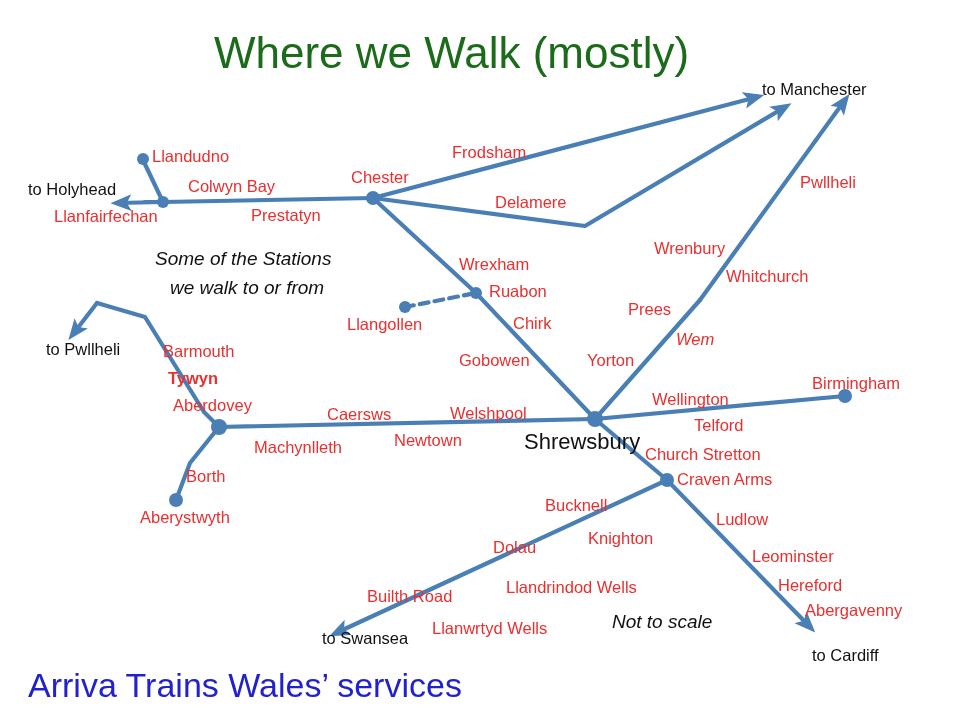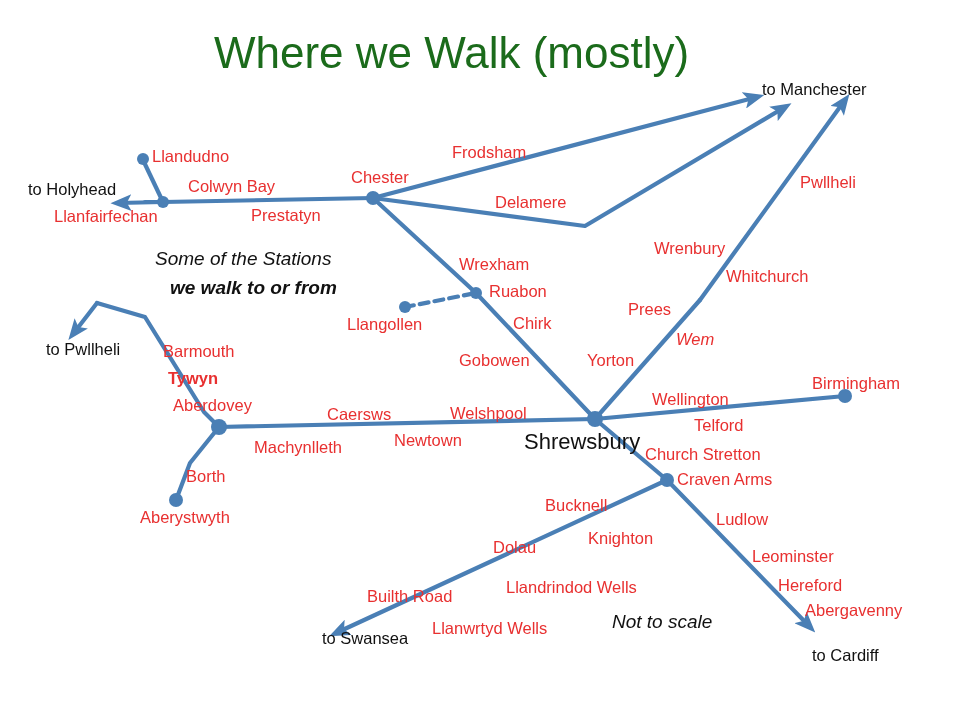--- a/index.html
+++ b/index.html
@@ -95,24 +95,25 @@
         <circle cx="595" cy="419" r="8" fill="#4a7fb5"></circle>
         <circle cx="219" cy="427" r="8" fill="#4a7fb5"></circle>
         <circle cx="176" cy="500" r="7" fill="#4a7fb5"></circle>
         <circle cx="845" cy="396" r="7" fill="#4a7fb5"></circle>
         <circle cx="667" cy="480" r="7" fill="#4a7fb5"></circle>
       </g>
   </svg>
 
   <div class="title-text" id="title-el" style="left:214px;top:28px;">Where we Walk (mostly)</div>
 
+  <div class="footer-text" id="footer-el" style="left:28px;top:666px;">Arriva Trains Wales’ services</div>
 
   <div id="notes-group">
       <div class="note-text" style="left: 155px; top: 249px;">Some of the Stations</div>
-      <div class="note-text" style="left: 170px; top: 278px; font-weight: bold;">we walk to or from</div>
+      <div class="note-text" style="left: 170px; top: 278px;">we walk to or from</div>
       <div class="note-text" style="left: 612px; top: 612px;">Not to scale</div>
     </div>
   <div id="hub-group">
       <div class="hub-label" style="left: 524px; top: 431px;">Shrewsbury</div>
     </div>
   <div id="terminus-group">
       <div class="terminus-label" style="left: 28px; top: 181px;">to Holyhead</div>
       <div class="terminus-label" style="left: 762px; top: 81px;">to Manchester</div>
       <div class="terminus-label" style="left: 46px; top: 341px;">to Pwllheli</div>
       <div class="terminus-label" style="left: 322px; top: 630px;">to Swansea</div>

